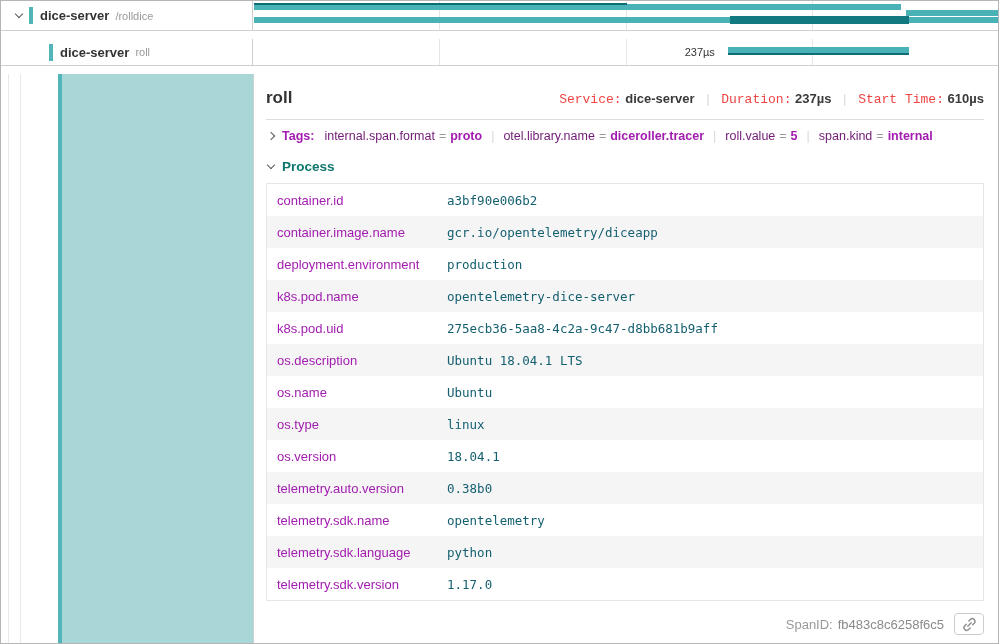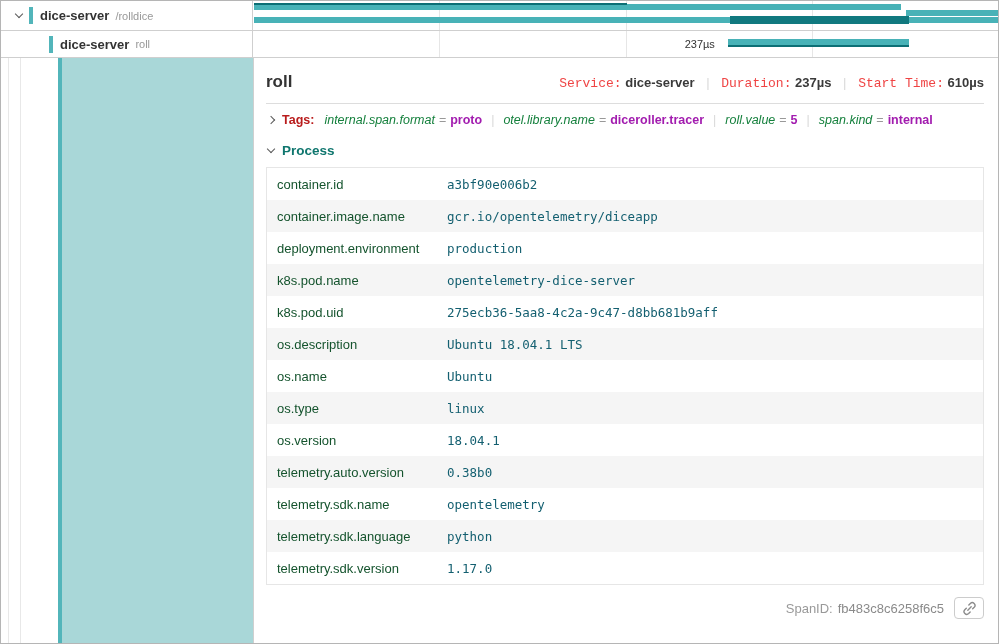--- a/index.html
+++ b/index.html
@@ -8,20 +8,21 @@
     font-family: "Liberation Sans", sans-serif;
     -webkit-font-smoothing: antialiased;
   }
   .app {
     width: 999px; height: 644px;
     border: 1px solid #b5b5b5;
     background: #fff;
     display: flex; flex-direction: column;
     overflow: hidden;
     position: relative;
+    gap: 8px;
   }
 
   
   .trace-row { display: flex; flex-shrink: 0; border-bottom: 1px solid #cfcfcf; }
   .row1 { height: 30px; }
   .row2 { height: 27px; }
   .name-col {
     width: 252px; flex-shrink: 0;
     border-right: 1px solid #cfcfcf;
     display: flex; align-items: center;
@@ -85,40 +86,40 @@
   .ov-sep   { color: #d9d9d9; margin: 0 8px; }
   .header-divider { height: 1px; background: #ddd; margin-top: 11px; }
 
   .tags-row {
     display: flex; align-items: center;
     padding: 9px 0 8px 2px;
     font-size: 12.5px; color: #555;
     cursor: pointer; white-space: nowrap;
   }
   .tags-row .chev { margin-right: 8px; }
-  .tags-label { font-weight: bold; color: #b91c1c; margin-right: 10px; }
+  .tags-label { font-weight: bold; color: #a21caf; margin-right: 10px; }
   .tag-item { display: inline-flex; align-items: baseline; }
-  .tag-key { color: #15803d; font-style: italic; }
+  .tag-key { color: #701a75; }
   .tag-eq  { color: #999; margin: 0 4px; }
   .tag-val { font-weight: bold; color: #a21caf; }
   .tag-sep { color: #d9d9d9; margin: 0 9px; }
 
   .process-header {
     display: flex; align-items: center;
     font-size: 13.5px; font-weight: bold; color: #0f766e;
     margin: 8px 0 9px 2px; cursor: pointer;
   }
   .process-header .chev { margin-right: 8px; }
 
   .kv-table { border: 1px solid #e6e6e6; }
   .kv-row { display: flex; height: 32px; align-items: center; background: #fff; }
   .kv-row:nth-child(even) { background: #f5f5f5; }
   .kv-key {
     width: 180px; flex-shrink: 0; padding-left: 10px;
-    font-size: 13px; color: #14532d;
+    font-size: 13px; color: #a21caf;
   }
   .kv-val {
     font-family: "DejaVu Sans Mono", monospace;
     font-size: 12.5px; font-weight: normal; color: #135f70;
     white-space: nowrap; overflow: hidden;
   }
 
   .panel-footer {
     display: flex; justify-content: flex-end; align-items: center;
     margin-top: 12px; font-size: 13px; color: #999;

